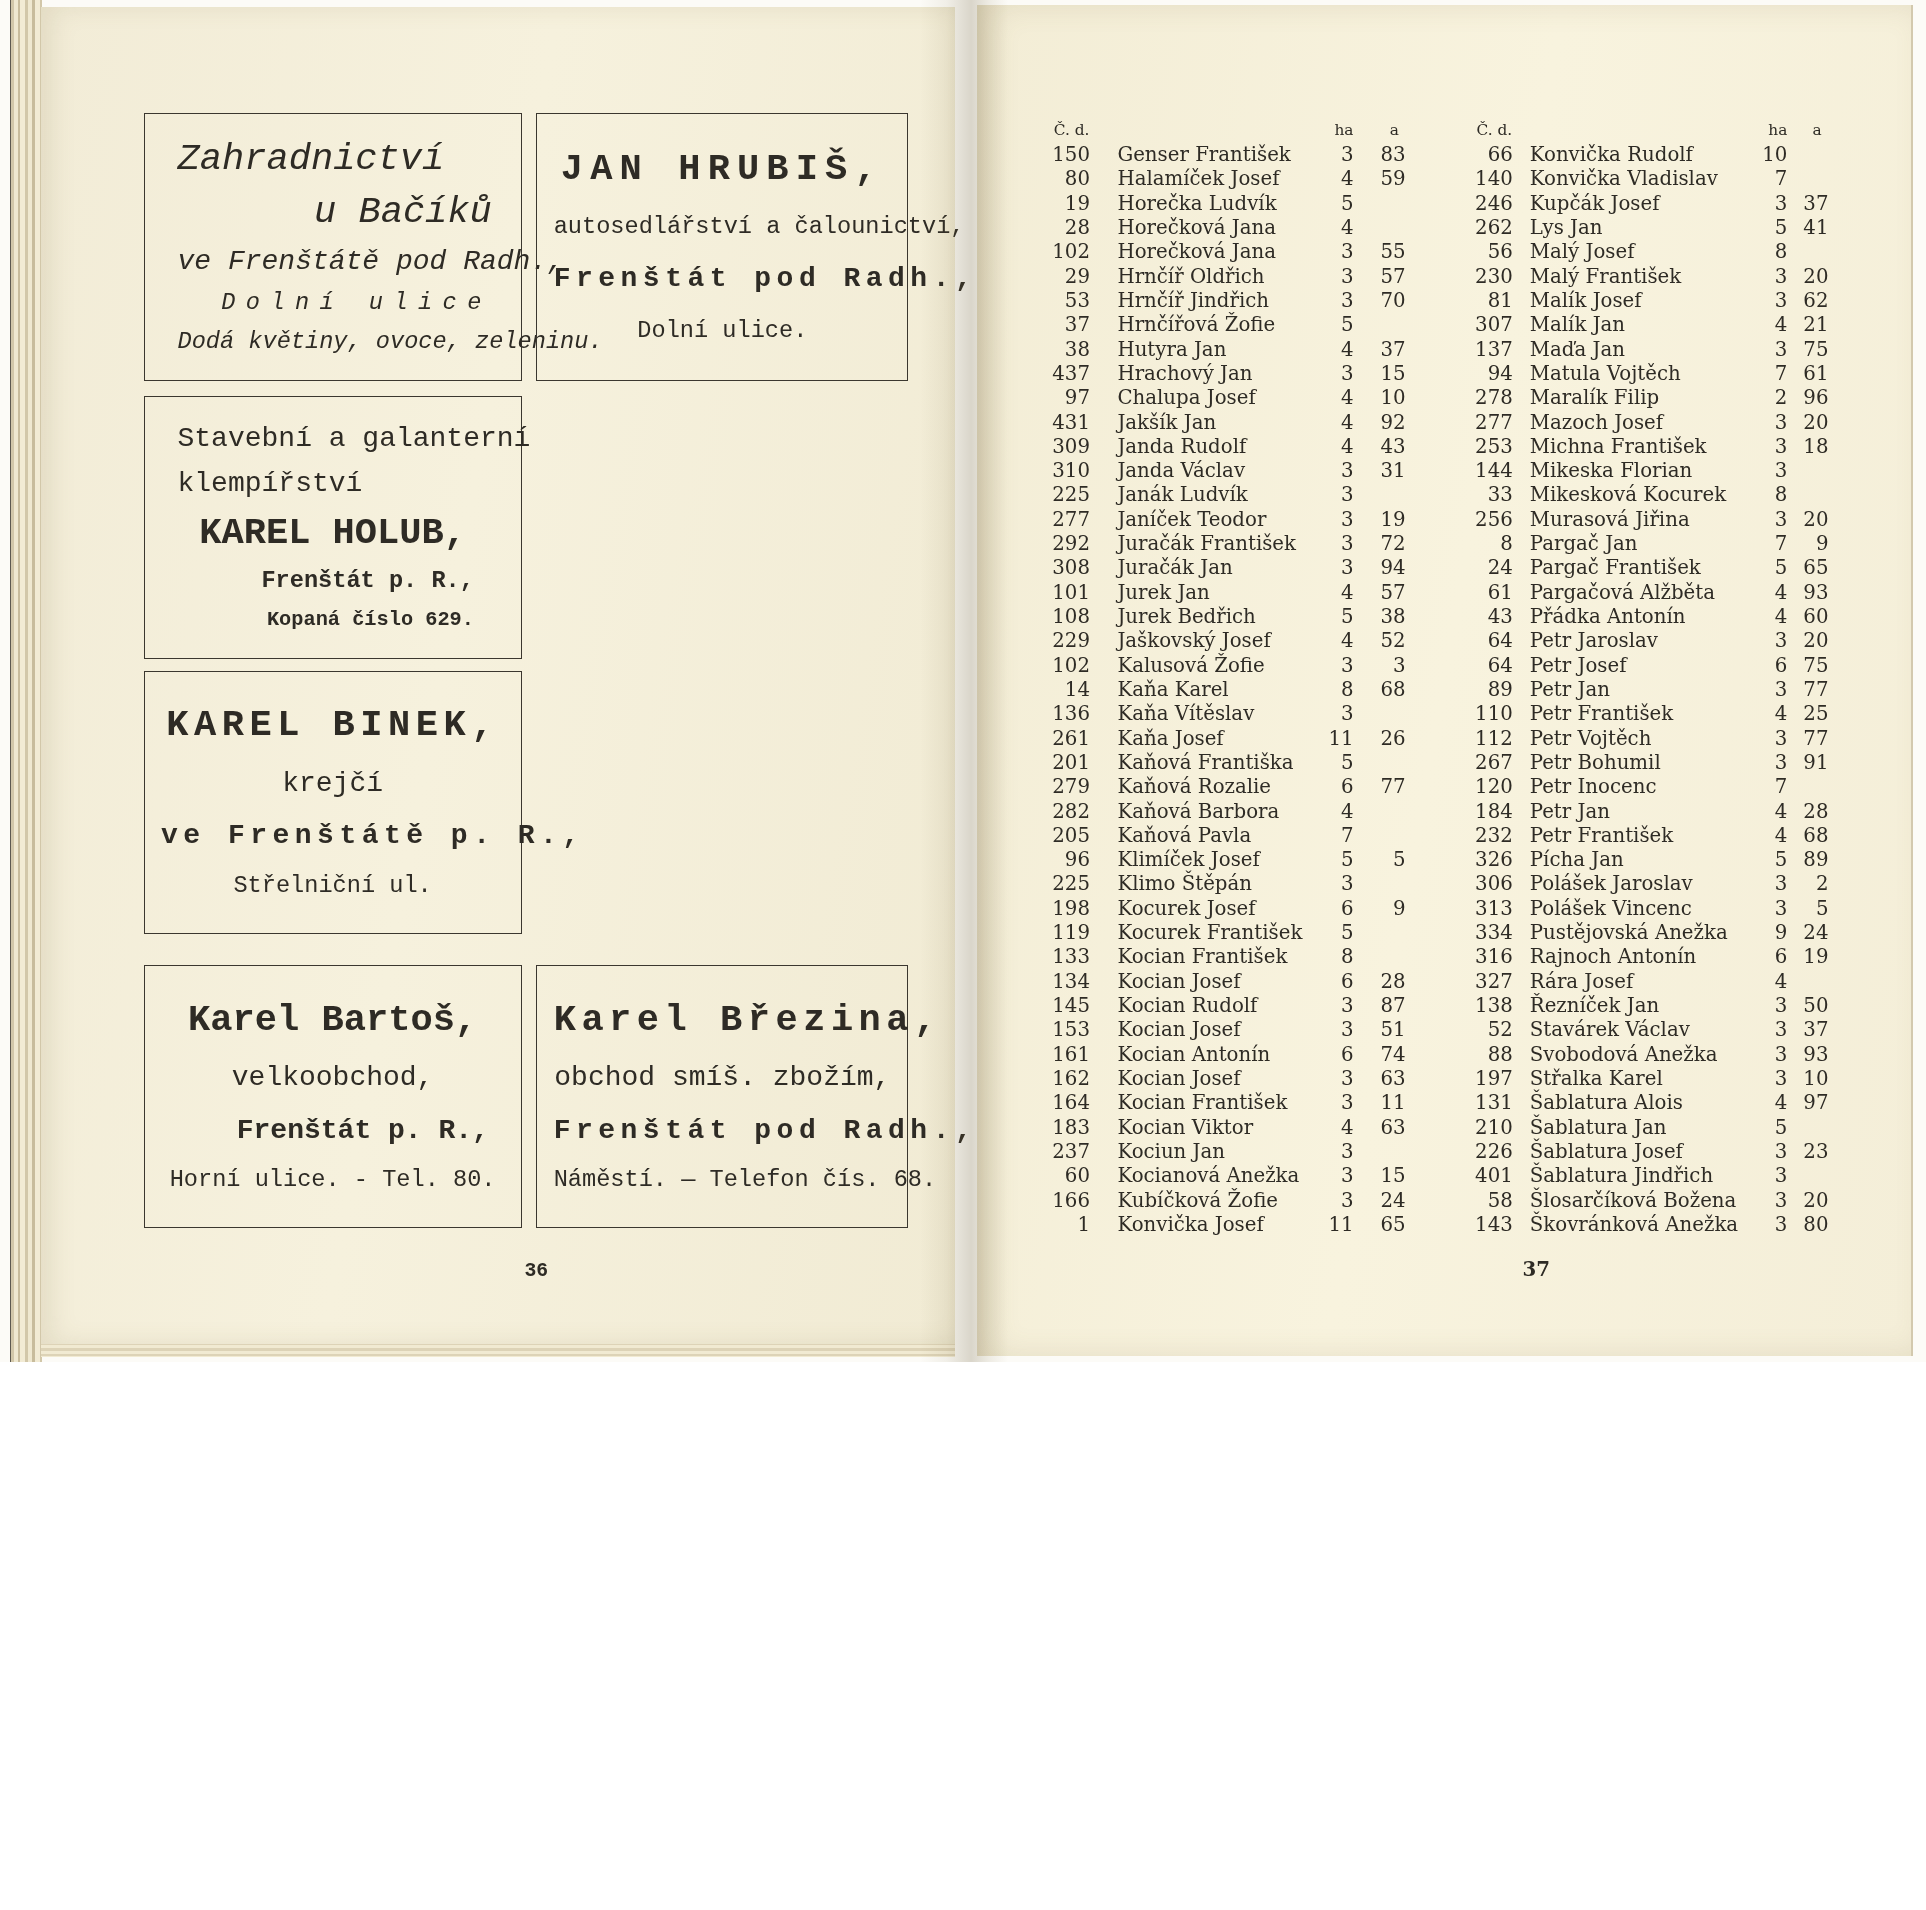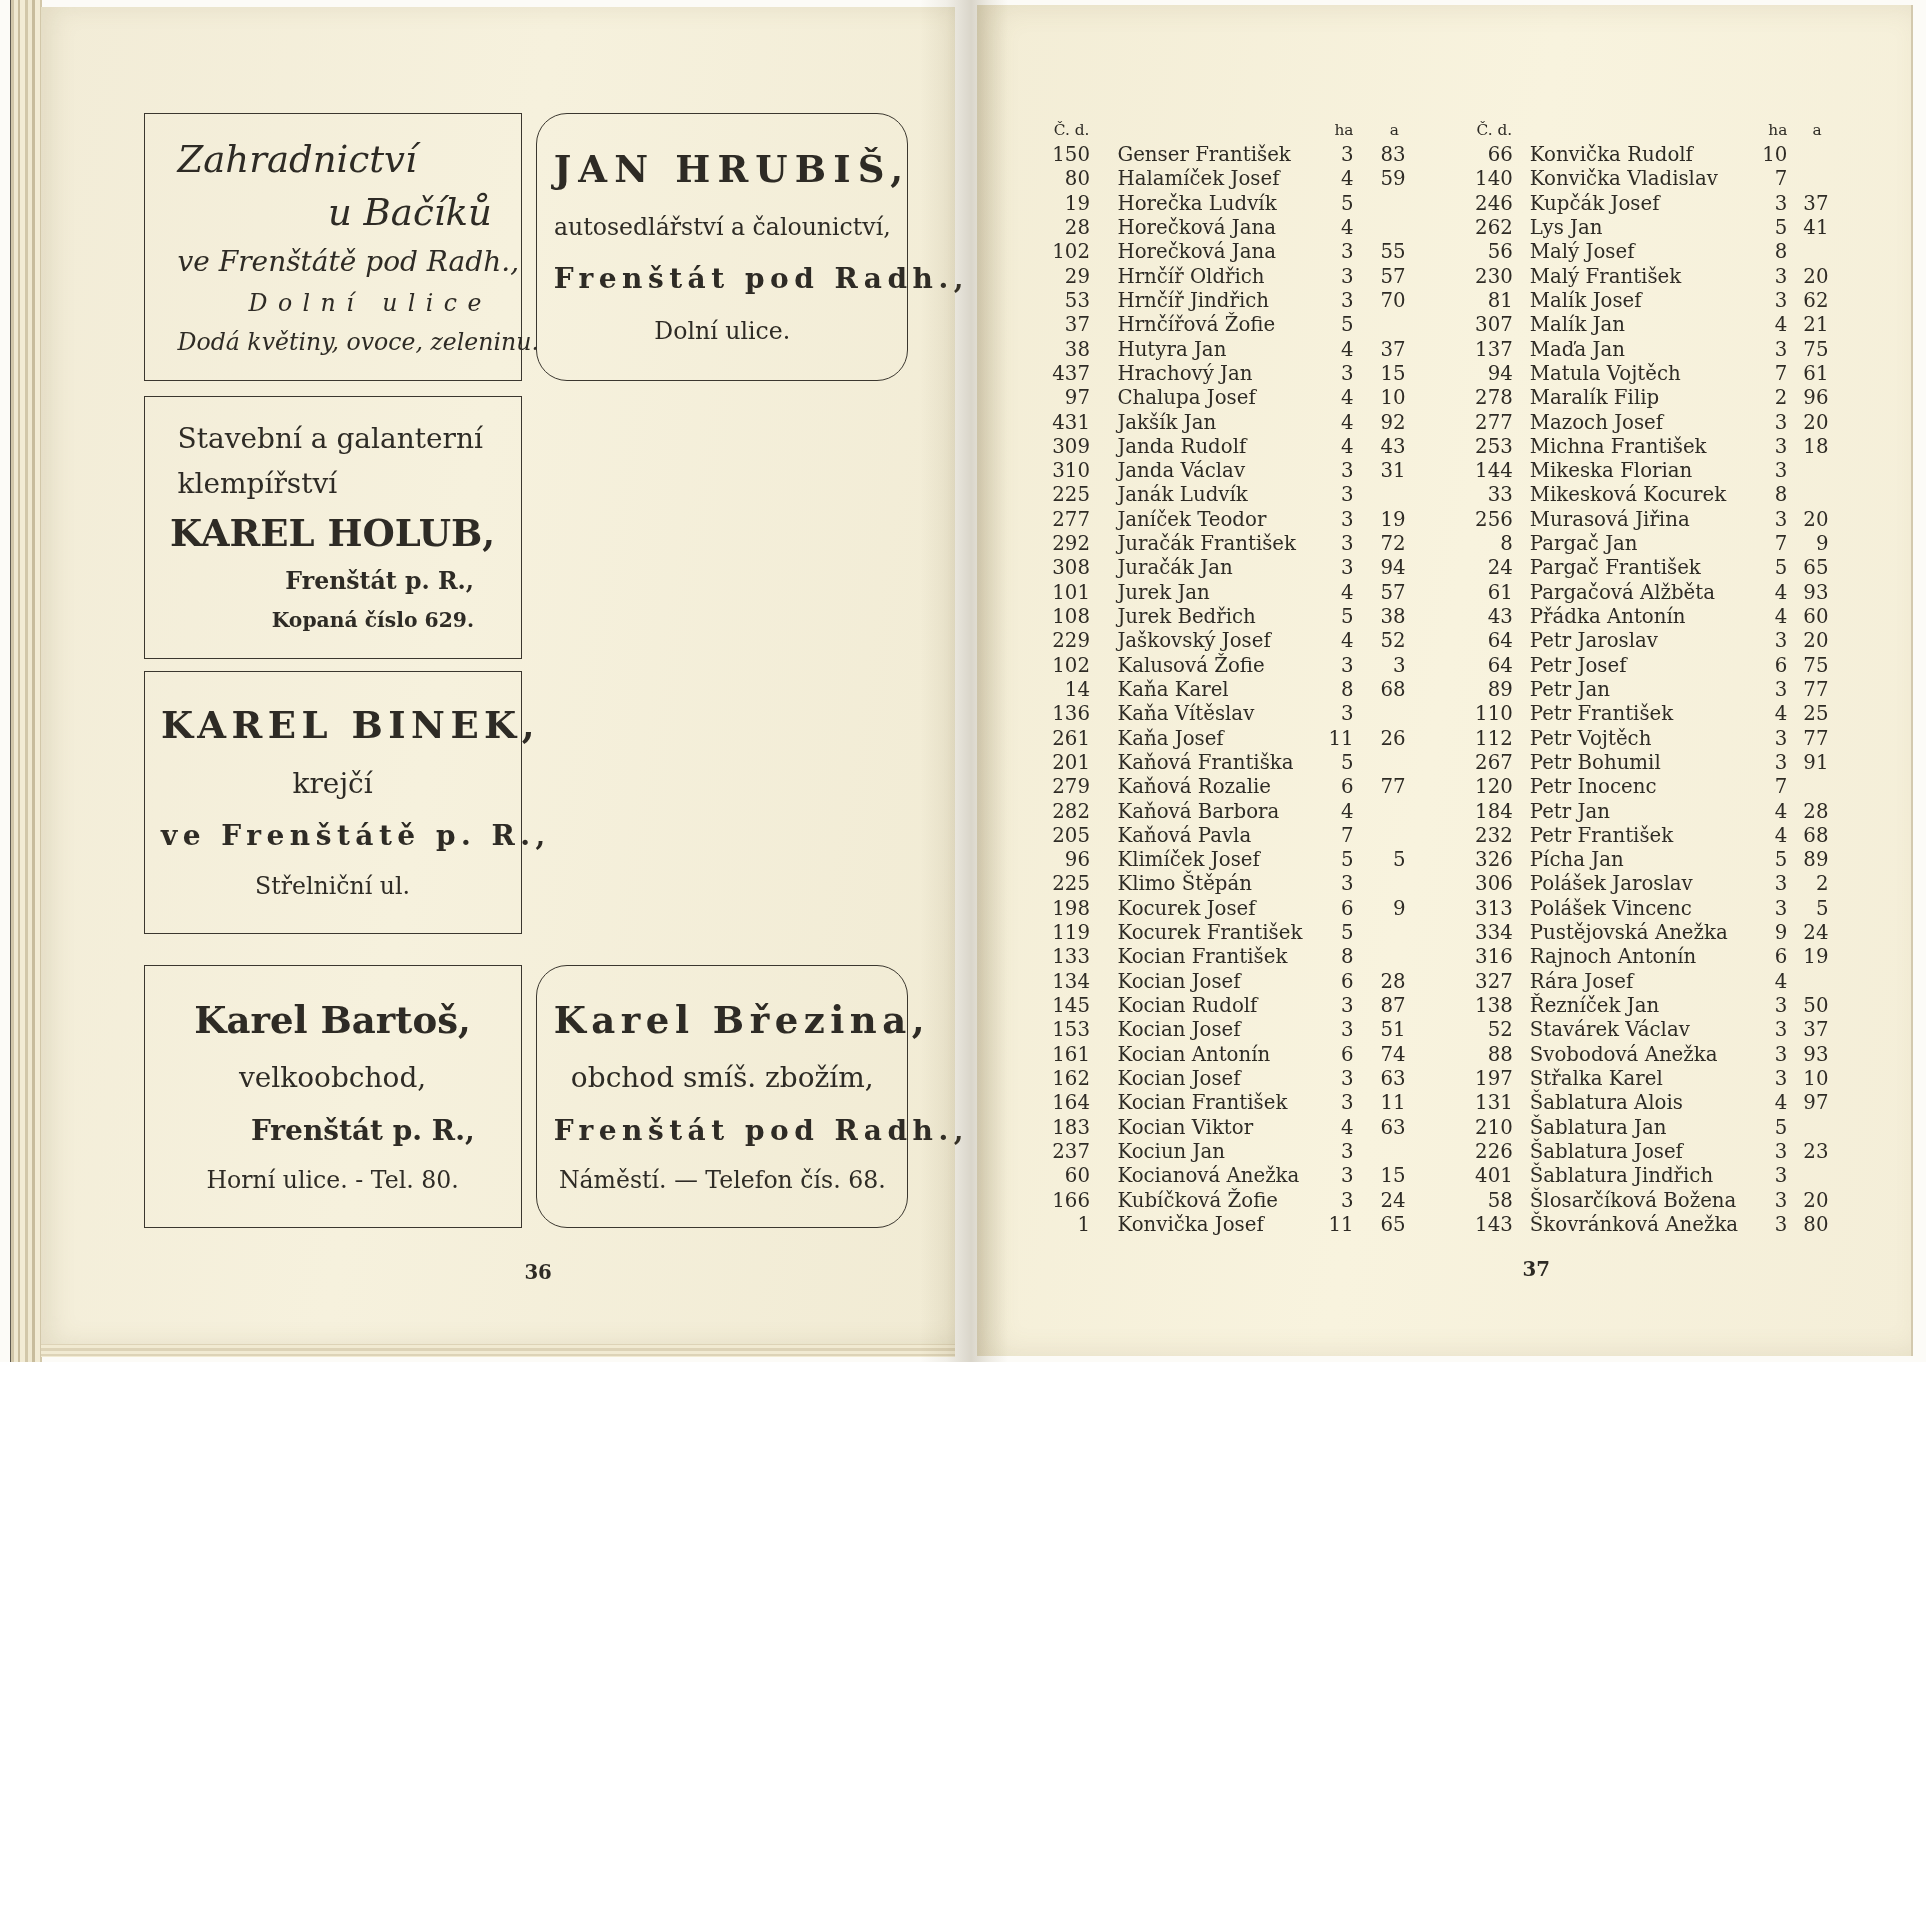--- a/index.html
+++ b/index.html
@@ -27,20 +27,21 @@
       #ddd3b7 0, #ddd3b7 calc(var(--u) * 9),
       #f1ead2 calc(var(--u) * 9), #f1ead2 calc(var(--u) * 20));
   }
 
   .page { position: absolute; }
   .page-left {
     left: calc(var(--u) * 150); top: calc(var(--u) * 25);
     width: calc(var(--u) * 3330); height: calc(var(--u) * 4870);
     background: linear-gradient(100deg, #f2ecd7 0%, #f6f1dd 45%, #f1ebd4 100%);
     box-shadow: inset calc(var(--u) * 40) 0 calc(var(--u) * 90) rgba(125, 105, 60, 0.13);
+    font-family: Liberation Mono, monospace;
   }
   .page-right {
     left: calc(var(--u) * 3560); top: calc(var(--u) * 18);
     width: calc(var(--u) * 3408); height: calc(var(--u) * 4922);
     background: linear-gradient(100deg, #f3edd6 0%, #f8f3de 50%, #f4eed8 100%);
     border-right: calc(var(--u) * 10) solid #d3c9ae;
     box-shadow: inset calc(var(--u) * 50) 0 calc(var(--u) * 110) rgba(120, 100, 55, 0.14);
   }
   .gutter {
     position: absolute; left: calc(var(--u) * 3350); top: 0;
@@ -54,21 +55,21 @@
 
   
   .ad {
     position: absolute;
     border: calc(var(--u) * 7) solid #3b372f;
     display: flex; flex-direction: column; justify-content: space-evenly;
     padding: calc(var(--u) * 45) calc(var(--u) * 60);
     background: transparent;
   }
   .ad-c1 { left: calc(var(--u) * 373); width: calc(var(--u) * 1377); }
-  .ad-c2 { left: calc(var(--u) * 1803); width: calc(var(--u) * 1356); border-radius: 31px; }
+  .ad-c2 { left: calc(var(--u) * 1803); width: calc(var(--u) * 1356); }
   .ad-r1 { top: calc(var(--u) * 386);  height: calc(var(--u) * 976); }
   .ad-r2 { top: calc(var(--u) * 1416); height: calc(var(--u) * 958); }
   .ad-r3 { top: calc(var(--u) * 2418); height: calc(var(--u) * 958); }
   .ad-r4 { top: calc(var(--u) * 3491); height: calc(var(--u) * 958); }
 
   .ad-line { line-height: 1.12; white-space: nowrap; }
   .fs-xl { font-size: calc(var(--u) * 135); }
   .fs-lg { font-size: calc(var(--u) * 118); }
   .fs-md { font-size: calc(var(--u) * 102); }
   .fs-sm { font-size: calc(var(--u) * 86); }

